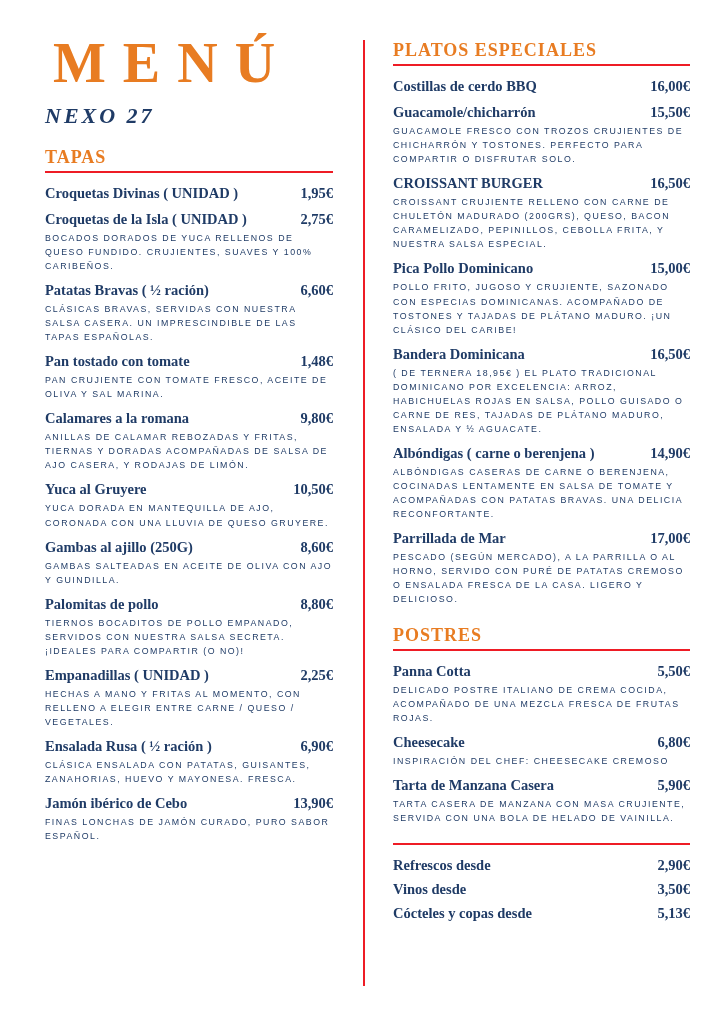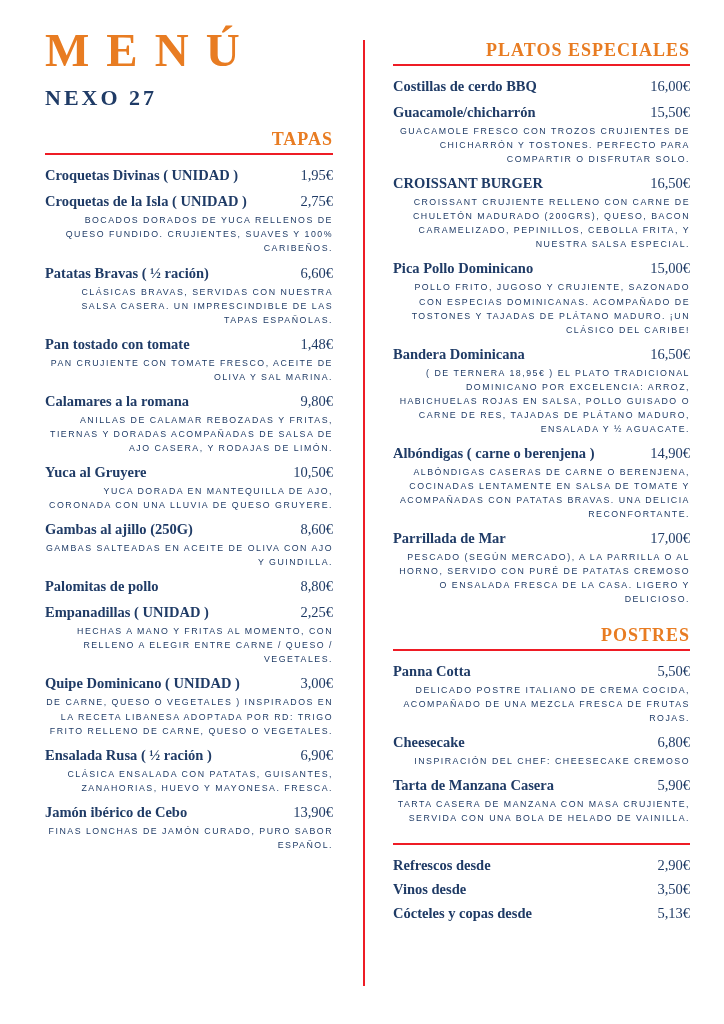--- a/index.html
+++ b/index.html
@@ -8,31 +8,31 @@
     --red:#ee1c25;
     --paper:#ffffff;
   }
   *{box-sizing:border-box;}
   html,body{margin:0;padding:0;background:#fff;}
   body{width:724px;height:1024px;overflow:hidden;font-family:"Liberation Serif",serif;color:var(--navy);}
   .page{display:flex;width:724px;height:1024px;padding:26px 34px 18px 45px;background:var(--paper);}
   .col-left{width:288px;flex:none;}
   .divider{flex:none;width:2px;background:var(--red);margin:14px 28px 20px 30px;}
   .col-right{flex:1;min-width:0;padding-top:14px;}
-  h1.menu-title{margin:0;font-size:47px;line-height:1.05;letter-spacing:17px;font-weight:bold;color:var(--orange);}
-  h2.restaurant-name{margin:10px 0 12px;font-size:22px;letter-spacing:3px;font-weight:bold;color:var(--navy);}
-  section.sec{margin-top:18px;text-align:right;}
+  h1.menu-title{margin:8px;font-size:56px;line-height:1.05;letter-spacing:17px;font-weight:bold;color:var(--orange);}
+  h2.restaurant-name{margin:10px 0 12px;font-size:22px;letter-spacing:3px;font-weight:bold;color:var(--navy);font-style:italic;}
+  section.sec{margin-top:18px;}
   .col-right section.sec:first-child{margin-top:0;}
   h3.sec-head{margin:0 0 3px;font-size:18px;font-weight:bold;letter-spacing:1px;color:var(--orange);}
   .rule{height:2px;background:var(--red);margin:0 0 12px;}
   .item{margin-bottom:9px;}
   .item.bev{margin-bottom:7px;}
   .row{display:flex;justify-content:space-between;align-items:baseline;gap:0;}
   .nm{font-weight:bold;font-size:14.5px;color:var(--navy);}
-  .pr{font-weight:normal;font-size:14.5px;color:var(--navy);white-space:nowrap;}
+  .pr{font-weight:bold;font-size:14.5px;color:var(--navy);white-space:nowrap;}
   p.ds{margin:3px 0 0;font-family:"Liberation Sans",sans-serif;font-size:8.8px;letter-spacing:1.5px;line-height:1.6;color:var(--navy);}
 </style>
 </head>
 <body>
 
 <div class="page">
 
   <div class="col-left">
     <h1 class="menu-title">MENÚ</h1>
     <h2 class="restaurant-name">NEXO 27</h2>
@@ -94,37 +94,31 @@
           <span class="pr">8,60€</span>
         </div>
         <p class="ds">GAMBAS SALTEADAS EN ACEITE DE OLIVA CON AJO Y GUINDILLA.</p>
       </div>
 
       <div class="item">
         <div class="row">
           <span class="nm">Palomitas de pollo</span>
           <span class="pr">8,80€</span>
         </div>
+        <p class="ds">TIERNOS BOCADITOS DE POLLO EMPANADO, SERVIDOS CON NUESTRA SALSA SECRETA. ¡IDEALES PARA COMPARTIR (O NO)!</p>
       </div>
 
       <div class="item">
         <div class="row">
           <span class="nm">Empanadillas ( UNIDAD )</span>
           <span class="pr">2,25€</span>
         </div>
         <p class="ds">HECHAS A MANO Y FRITAS AL MOMENTO, CON RELLENO A ELEGIR ENTRE CARNE / QUESO / VEGETALES.</p>
       </div>
 
-      <div class="item">
-        <div class="row">
-          <span class="nm">Quipe Dominicano ( UNIDAD )</span>
-          <span class="pr">3,00€</span>
-        </div>
-        <p class="ds">DE CARNE, QUESO O VEGETALES ) INSPIRADOS EN LA RECETA LIBANESA ADOPTADA POR RD: TRIGO FRITO RELLENO DE CARNE, QUESO O VEGETALES.</p>
-      </div>
 
       <div class="item">
         <div class="row">
           <span class="nm">Ensalada Rusa ( ½ ración )</span>
           <span class="pr">6,90€</span>
         </div>
         <p class="ds">CLÁSICA ENSALADA CON PATATAS, GUISANTES, ZANAHORIAS, HUEVO Y MAYONESA. FRESCA.</p>
       </div>
 
       <div class="item">

